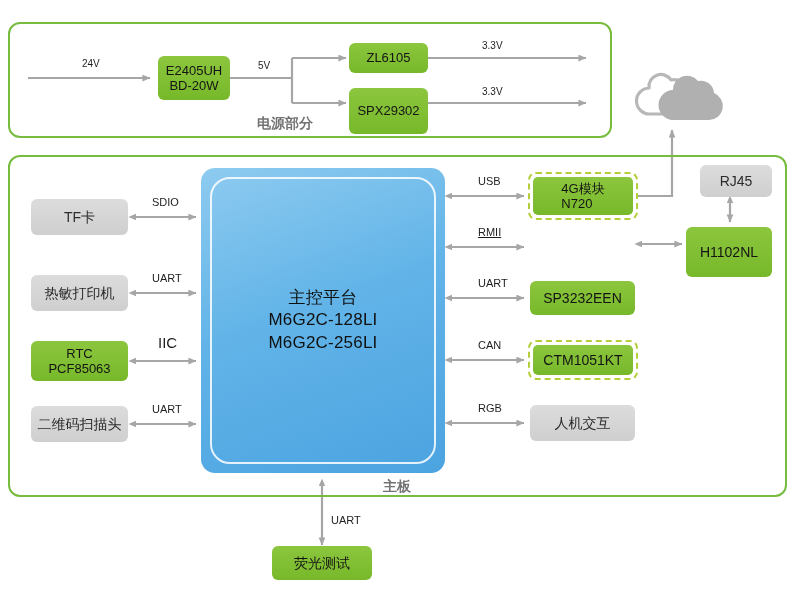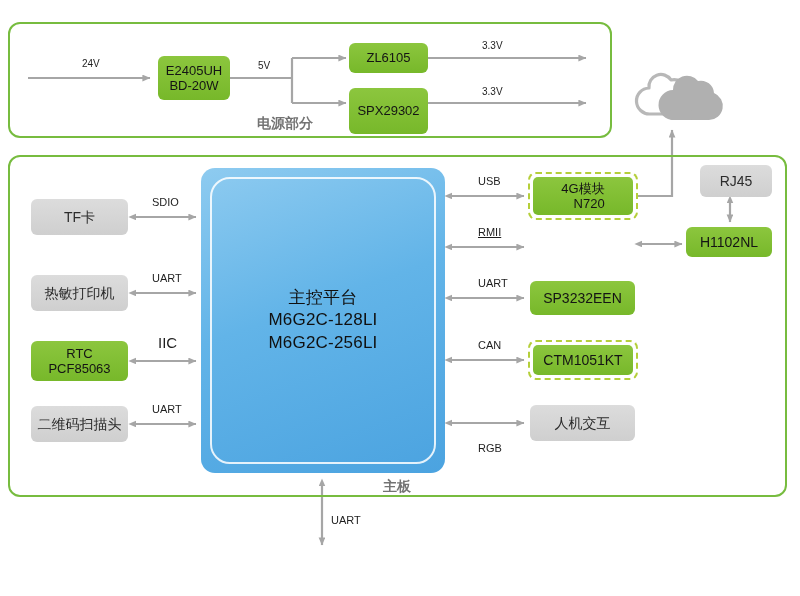--- a/index.html
+++ b/index.html
@@ -58,21 +58,21 @@
     padding: 3px;
   }
   .box.dashed-wrap > .inner {
     width: 100%;
     height: 100%;
     border-radius: 5px;
     background: linear-gradient(180deg, #8cc63e 0%, #77b82a 100%);
     display: flex;
     align-items: center;
     justify-content: center;
-    text-align: right;
+    text-align: left;
     line-height: 1.18;
     color: #141414;
     white-space: pre-line;
   }
 
   
   #mcu {
     position: absolute;
     left: 201px; top: 168px;
     width: 244px; height: 305px;
@@ -236,24 +236,25 @@
 
   <div class="box green" style="left:530px; top:281px; width:105px; height:34px; font-size:14px;">SP3232EEN</div>
   <div class="lbl sig" style="left:478px; top:277px;">UART</div>
 
   <div class="box dashed-wrap" style="left:528px; top:340px; width:110px; height:40px;">
     <div class="inner" style="font-size:14px;">CTM1051KT</div>
   </div>
   <div class="lbl sig" style="left:478px; top:339px;">CAN</div>
 
   <div class="box grey" style="left:530px; top:405px; width:105px; height:36px; font-size:14px;">人机交互</div>
-  <div class="lbl sig" style="left:478px; top:402px;margin-top:40px;">RGB</div>
+  <div class="lbl sig" style="left:478px; top:402px;">RGB</div>
 
   <div class="box grey" style="left:700px; top:165px; width:72px; height:32px; font-size:14px;">RJ45</div>
 
-  <div class="box green" style="left:686px; top:227px; width:86px; height:30px; font-size:14px;">H1102NL</div>
+  <div class="box green" style="left:686px; top:227px; width:86px; height:50px; font-size:14px;">H1102NL</div>
 
   <div class="lbl cap" style="left:383px; top:478px;">主板</div>
 
   <div class="lbl sig" style="left:331px; top:514px;">UART</div>
 
+  <div class="box green" style="left:272px; top:546px; width:100px; height:34px; font-size:14px;">荧光测试</div>
 
 </div>
 
 </body></html>

